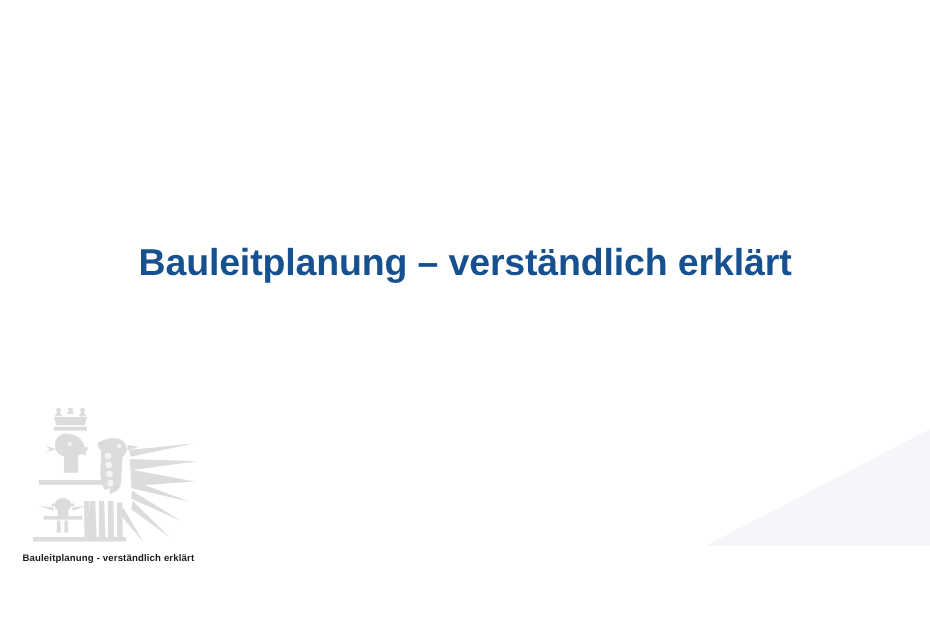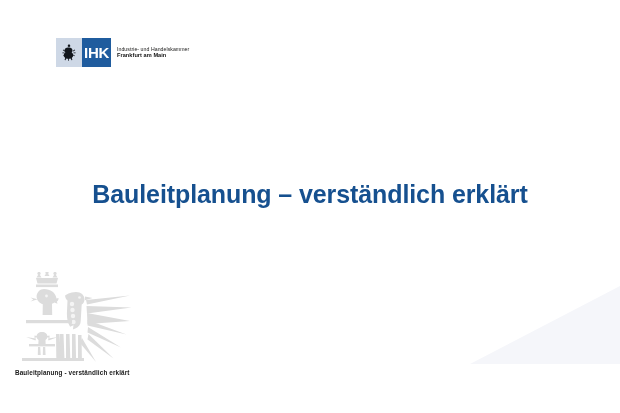--- a/index.html
+++ b/index.html
@@ -85,21 +85,21 @@
     font-weight: bold;
     line-height: 1.25;
     letter-spacing: 0.05px;
     white-space: nowrap;
   }
 
   
   .slide-title {
     position: absolute;
     left: 0;
-    top: 180px;
+    top: 161px;
     width: 620px;
     text-align: center;
     color: #16508f;
     font-size: 25px;
     font-weight: bold;
     letter-spacing: -0.1px;
     white-space: nowrap;
   }
 
   
@@ -124,40 +124,20 @@
     white-space: nowrap;
   }
 </style>
 </head>
 <body>
 
 <div id="slide">
 
   <div class="corner-wedge"></div>
 
-  <div class="ihk-logo">
-    <div class="ihk-crest-box">
-      <span>
-        <svg width="18" height="20" viewBox="0 0 18 20" aria-hidden="true">
-          <g fill="#12161c">
-            <path d="M9 1.4c.7 0 1.25.5 1.25 1.1 0 .35-.2.6-.45.8l.55.55-.5.5-.85-.8-.85.8-.5-.5.55-.55c-.25-.2-.45-.45-.45-.8C7.75 1.9 8.3 1.4 9 1.4z"></path>
-            <path d="M9 4.4c1.9 0 3.5 1.25 3.5 3 0 .9-.35 1.6-.9 2.2.95.55 1.6 1.5 1.6 2.7 0 1.1-.55 2-1.4 2.6l.6 2.1-1 .3-.55-1.9c-.4.15-.85.25-1.35.25h-.6v2.1H8.1v-2.1h-.6c-.5 0-.95-.1-1.35-.25l-.55 1.9-1-.3.6-2.1c-.85-.6-1.4-1.5-1.4-2.6 0-1.2.65-2.15 1.6-2.7-.55-.6-.9-1.3-.9-2.2 0-1.75 1.6-3 3.5-3z"></path>
-            <path d="M3.2 6.6l1.9 1.1-.35.7-1.9-1.1zM14.8 6.6l.35.7-1.9 1.1-.35-.7zM2.4 9.4h2.1v.8H2.4zM13.5 9.4h2.1v.8h-2.1zM3.2 12.5l1.9-1.1.35.7-1.9 1.1zM14.8 12.5l-.35.7-1.9-1.1.35-.7z"></path>
-          </g>
-        </svg>
-      </span>
-    </div>
-    <div class="ihk-mark-box">
-      <span class="ihk-mark-text">IHK</span>
-    </div>
-    <div class="ihk-wordmark">
-      <div class="ihk-line1">Industrie- und Handelskammer</div>
-      <div class="ihk-line2">Frankfurt am Main</div>
-    </div>
-  </div>
 
   <div class="slide-title">Bauleitplanung – verständlich erklärt</div>
 
   <div class="watermark">
     <span>
       <svg class="watermark-eagle" viewBox="0 0 146 96" aria-hidden="true">
         <g fill="#dcdcdc">
 
           <path d="M32 6h22l-1.5 5.5h-19L32 6z"></path>
           <path d="M32.5 5.5l2.5-4 2.5 4zM40.5 4l2.5-4 2.5 4zM48.5 5.5l2.5-4 2.5 4z"></path>

